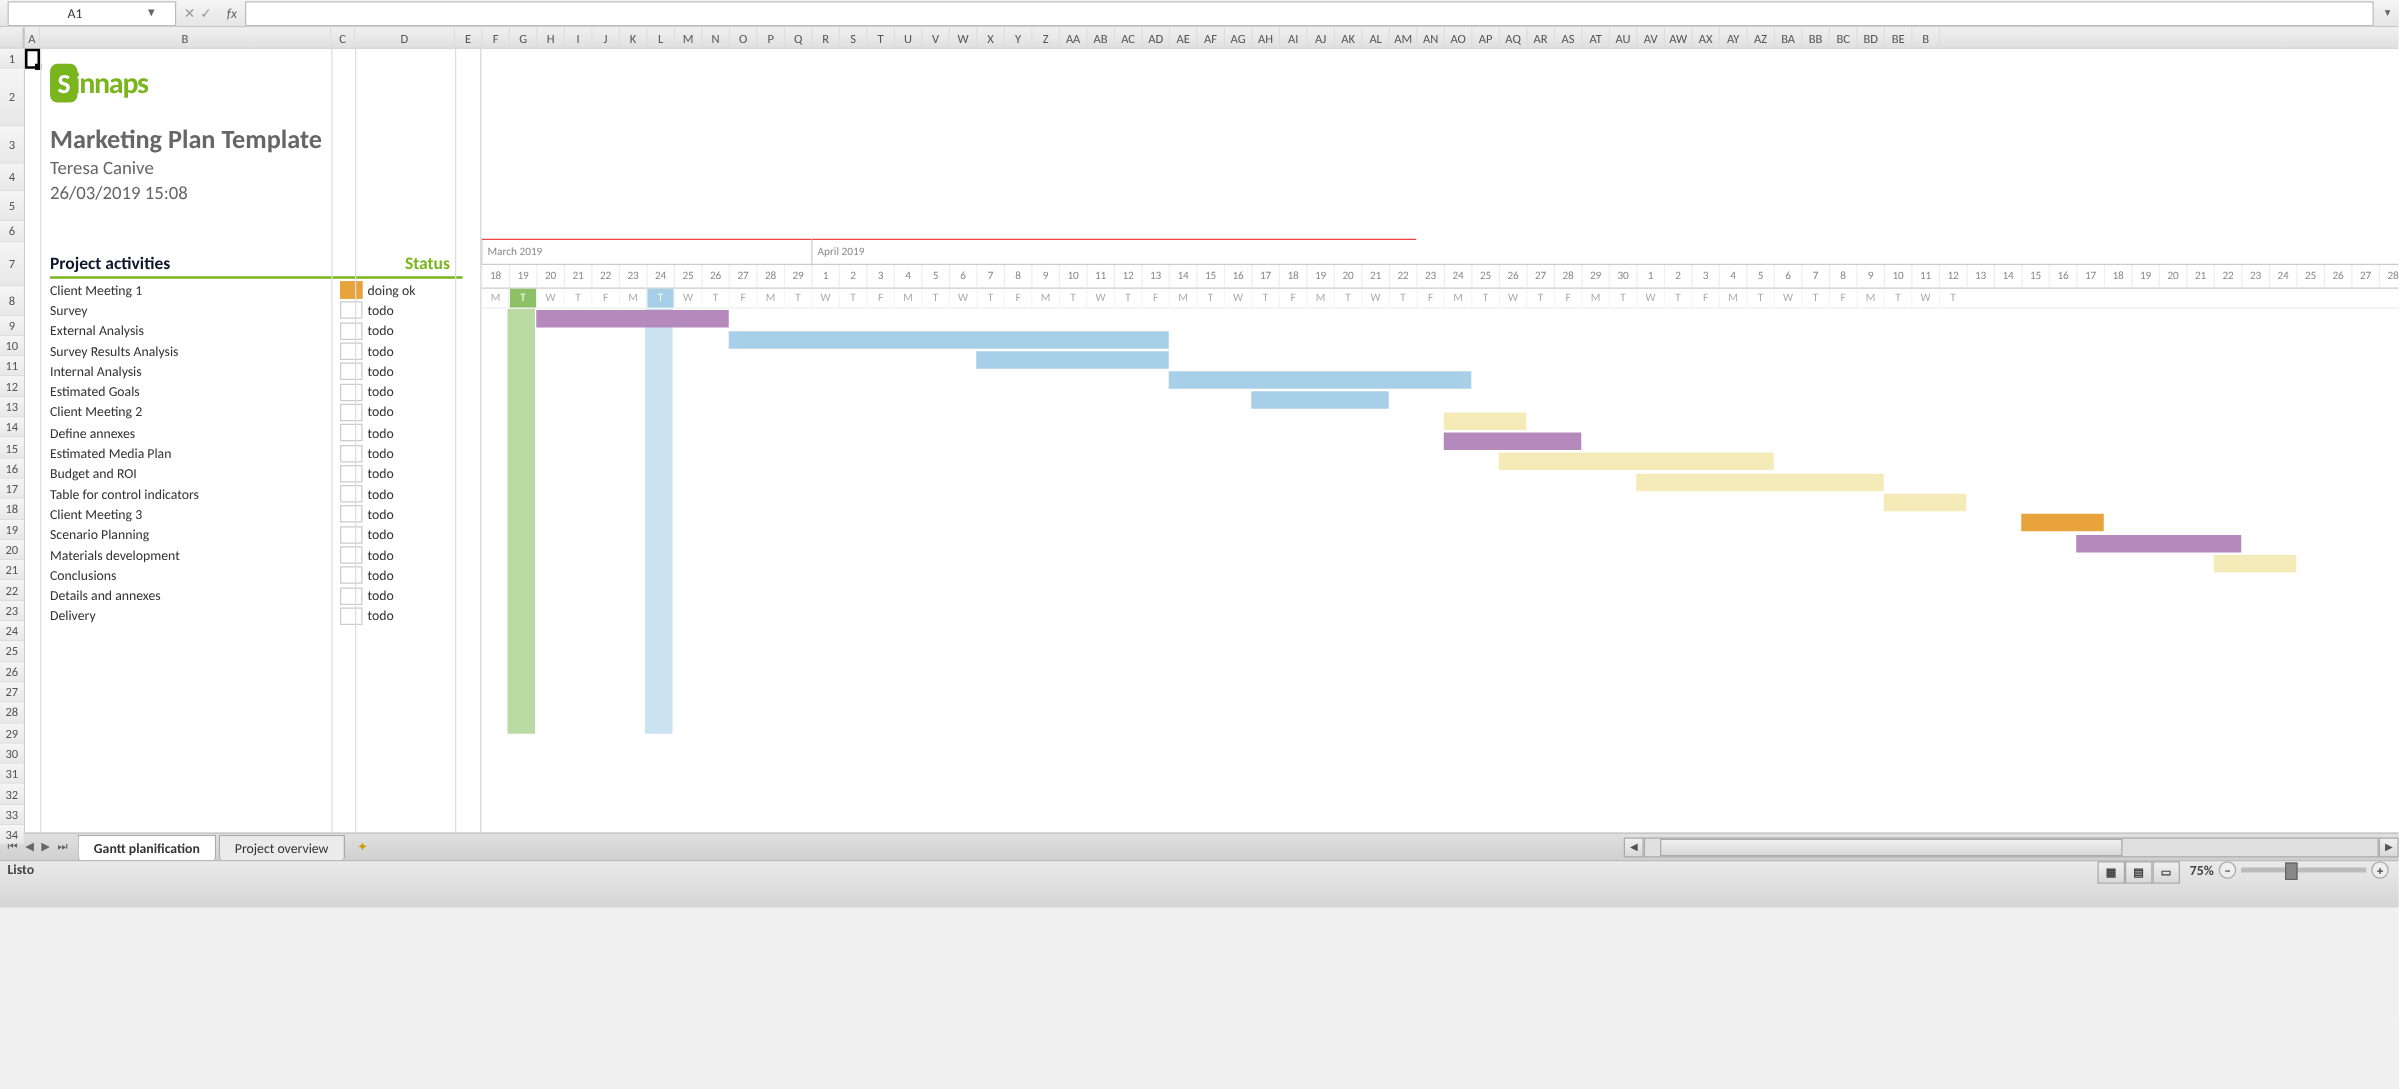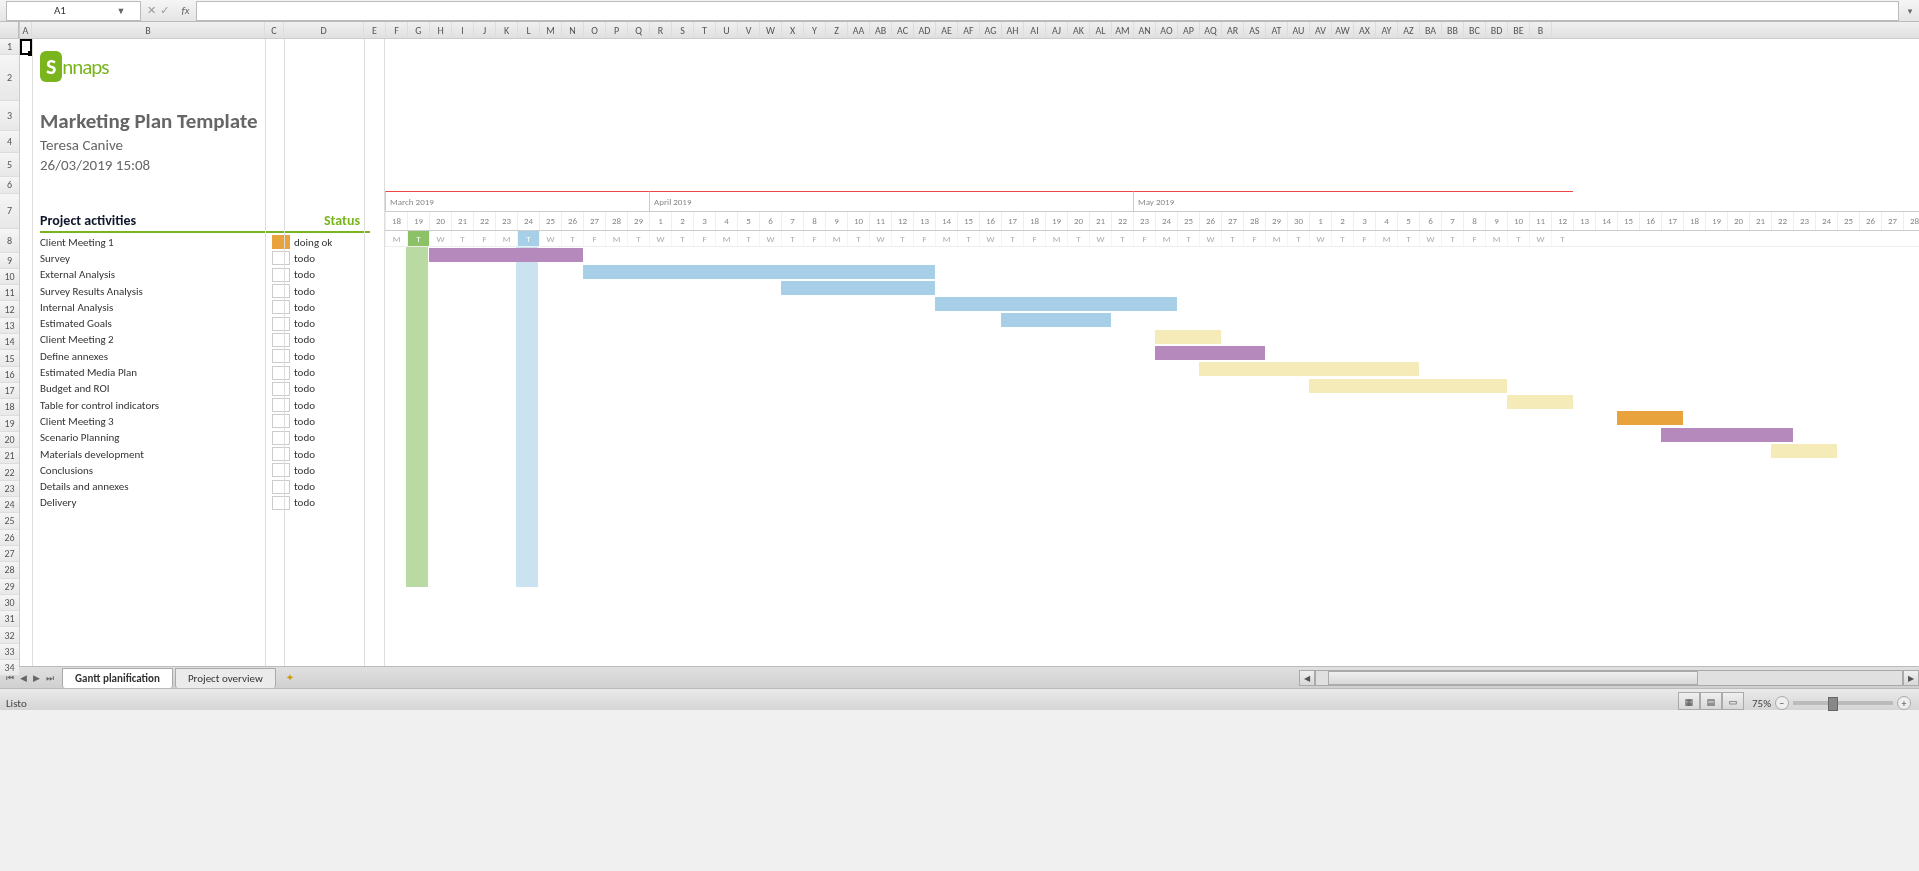--- a/index.html
+++ b/index.html
@@ -27,22 +27,22 @@
 .cA{width:12px;} .cB{width:233px;} .cC{width:19px;} .cD{width:80px;} .cSmall{width:22px;}
 
 .cells { position:relative; height:627px; }
 .active-cell { border:2px solid #000; position:absolute; width:12px; height:16px; top:0; left:0; pointer-events:none; }
 .active-cell::after { content:''; position:absolute; right:-3px; bottom:-3px; width:5px; height:5px; background:#000; }
 
 
 .content { position:absolute; top:0; left:0; padding-left:20px; }
 .logo { margin-top:12px; }
 .logo-box { display:inline-block; background:#7AB51D; color:#fff; border-radius:6px; padding:2px 6px; font-size:22px; font-weight:bold; margin-right:-4px;}
-.logo-text { font-size:21px; font-weight:normal; color:#7AB51D; letter-spacing:-1px; }
-.doc-title { font-size:21px; color:#666; margin-top:26px; font-weight:bold;}
+.logo-text { font-size:24px; font-weight:bold; color:#7AB51D; letter-spacing:-1px; }
+.doc-title { font-size:21px; color:#666; margin-top:16px; font-weight:bold;}
 .doc-author { font-size:15px; color:#666; margin-top:2px; }
 .doc-date { font-size:15px; color:#666; margin-top:2px; }
 
 .proj-header { display:flex; margin-top:38px; width:330px; border-bottom:2px solid #7AB51D; padding-bottom:2px; }
 .ph-act { font-size:14px; color:#0f172a; font-weight:bold; }
 .ph-stat { font-size:14px; color:#7AB51D; font-weight:bold; margin-left:auto; margin-right:10px;}
 
 .activity-rows { margin-top:1px; }
 .act-row { display:flex; height:16.3px; align-items:center; width:330px; }
 .act-name { width:232px; font-size:11px; color:#333; }
@@ -74,21 +74,21 @@
 .tab-nav span { font-size:9px; color:#666; cursor:pointer; padding:0 2px;}
 .tab { padding:3px 12px; font-size:11px; background:#ebebeb; border:1px solid #aaa; border-bottom:none; margin-left:2px; border-radius:0 0 3px 3px;}
 .tab.active { background:#fff; font-weight:bold; }
 .tab-new { padding:2px 6px; font-size:10px; color:#c90; margin-left:4px;}
 .hscroll-wrap { margin-left:auto; display:flex; align-items:center; width:620px; }
 .hscroll { flex:1; height:16px; background:#e0e0e0; border:1px solid #aaa; position:relative; }
 .hscroll-thumb { position:absolute; left:12px; top:0; width:370px; height:14px; background:linear-gradient(#f0f0f0,#d8d8d8); border:1px solid #aaa; }
 .hscroll-btn { width:16px; height:16px; background:linear-gradient(#f0f0f0,#d8d8d8); border:1px solid #aaa; display:flex;align-items:center;justify-content:center;font-size:8px;color:#555;}
 
 
-.status-bar { display:flex; align-items:flex-end; height:22px; background:linear-gradient(#eaeaea,#d5d5d5); border-top:1px solid #bbb; font-size:11px; color:#444; }
+.status-bar { display:flex; align-items:flex-start; height:38px; background:linear-gradient(#eaeaea,#d5d5d5); border-top:1px solid #bbb; font-size:11px; color:#444;font-weight:bold; }
 .status-text { padding-left:6px; }
 .view-btns { margin-left:auto; display:flex; }
 .view-btn { width:22px; height:18px; border:1px solid #aaa; background:linear-gradient(#f0f0f0,#d8d8d8); display:flex;align-items:center;justify-content:center; font-size:9px;}
 .zoom-wrap { display:flex; align-items:center; gap:4px; padding:0 8px; }
 .zoom-slider { width:100px; height:4px; background:#bbb; position:relative; }
 .zoom-slider::before{content:'';position:absolute;left:35%;top:-4px;width:8px;height:12px;background:#888;border:1px solid #666;}
 .zoom-btn { width:14px;height:14px;border:1px solid #aaa;border-radius:50%;display:flex;align-items:center;justify-content:center;font-size:10px;background:#eee;}
 
 
 .left-border-col { position:absolute; top:0; width:1px; background:#ddd; height:627px; }
@@ -314,21 +314,20 @@
   <span class="act-chip "></span>
   <span class="act-status">todo</span>
             </div>
           </div>
       </div>
 
       <div class="gantt">
         <div class="gantt-months" id="gm">
             <div class="gantt-month" style="width: 264px;">March 2019</div>
             <div class="gantt-month" style="width: 484px;">April 2019</div>
-            <div class="gantt-month" style="width: 440px;">May 2019</div>
           </div>
         <div class="gantt-days" id="gd">
             <div class="gantt-day">18</div>
             <div class="gantt-day">19</div>
             <div class="gantt-day">20</div>
             <div class="gantt-day">21</div>
             <div class="gantt-day">22</div>
             <div class="gantt-day">23</div>
             <div class="gantt-day">24</div>
             <div class="gantt-day">25</div>

